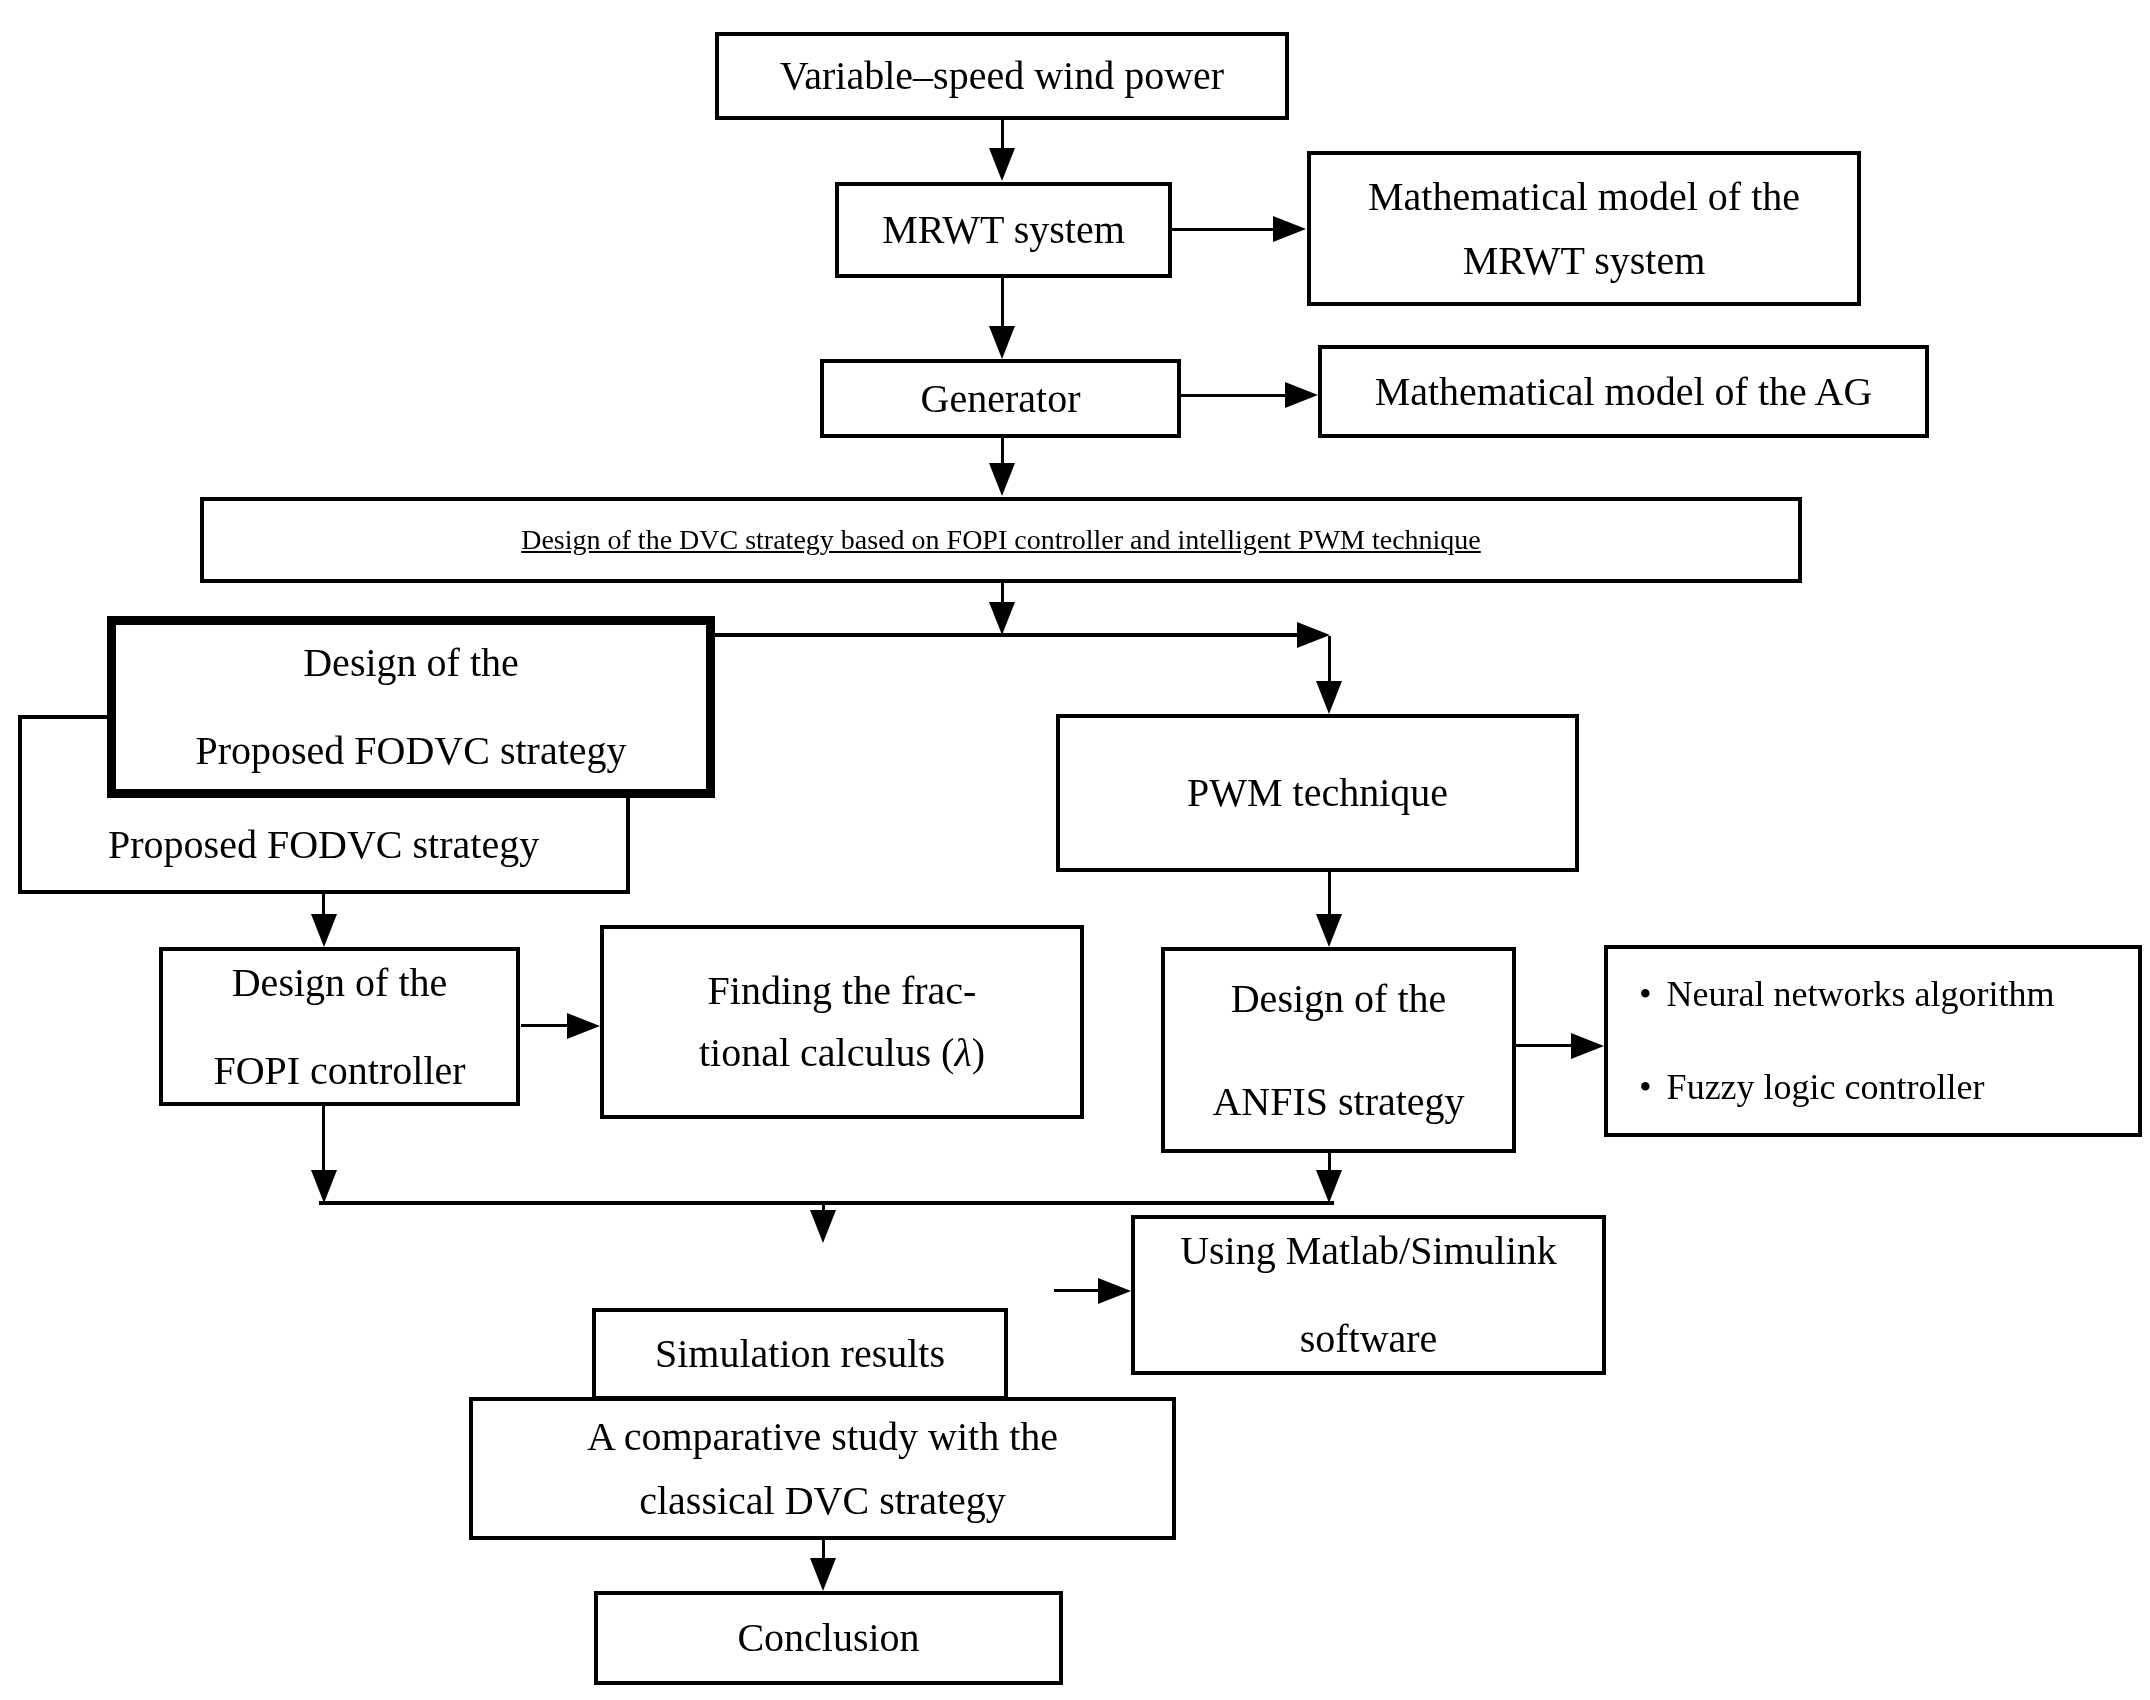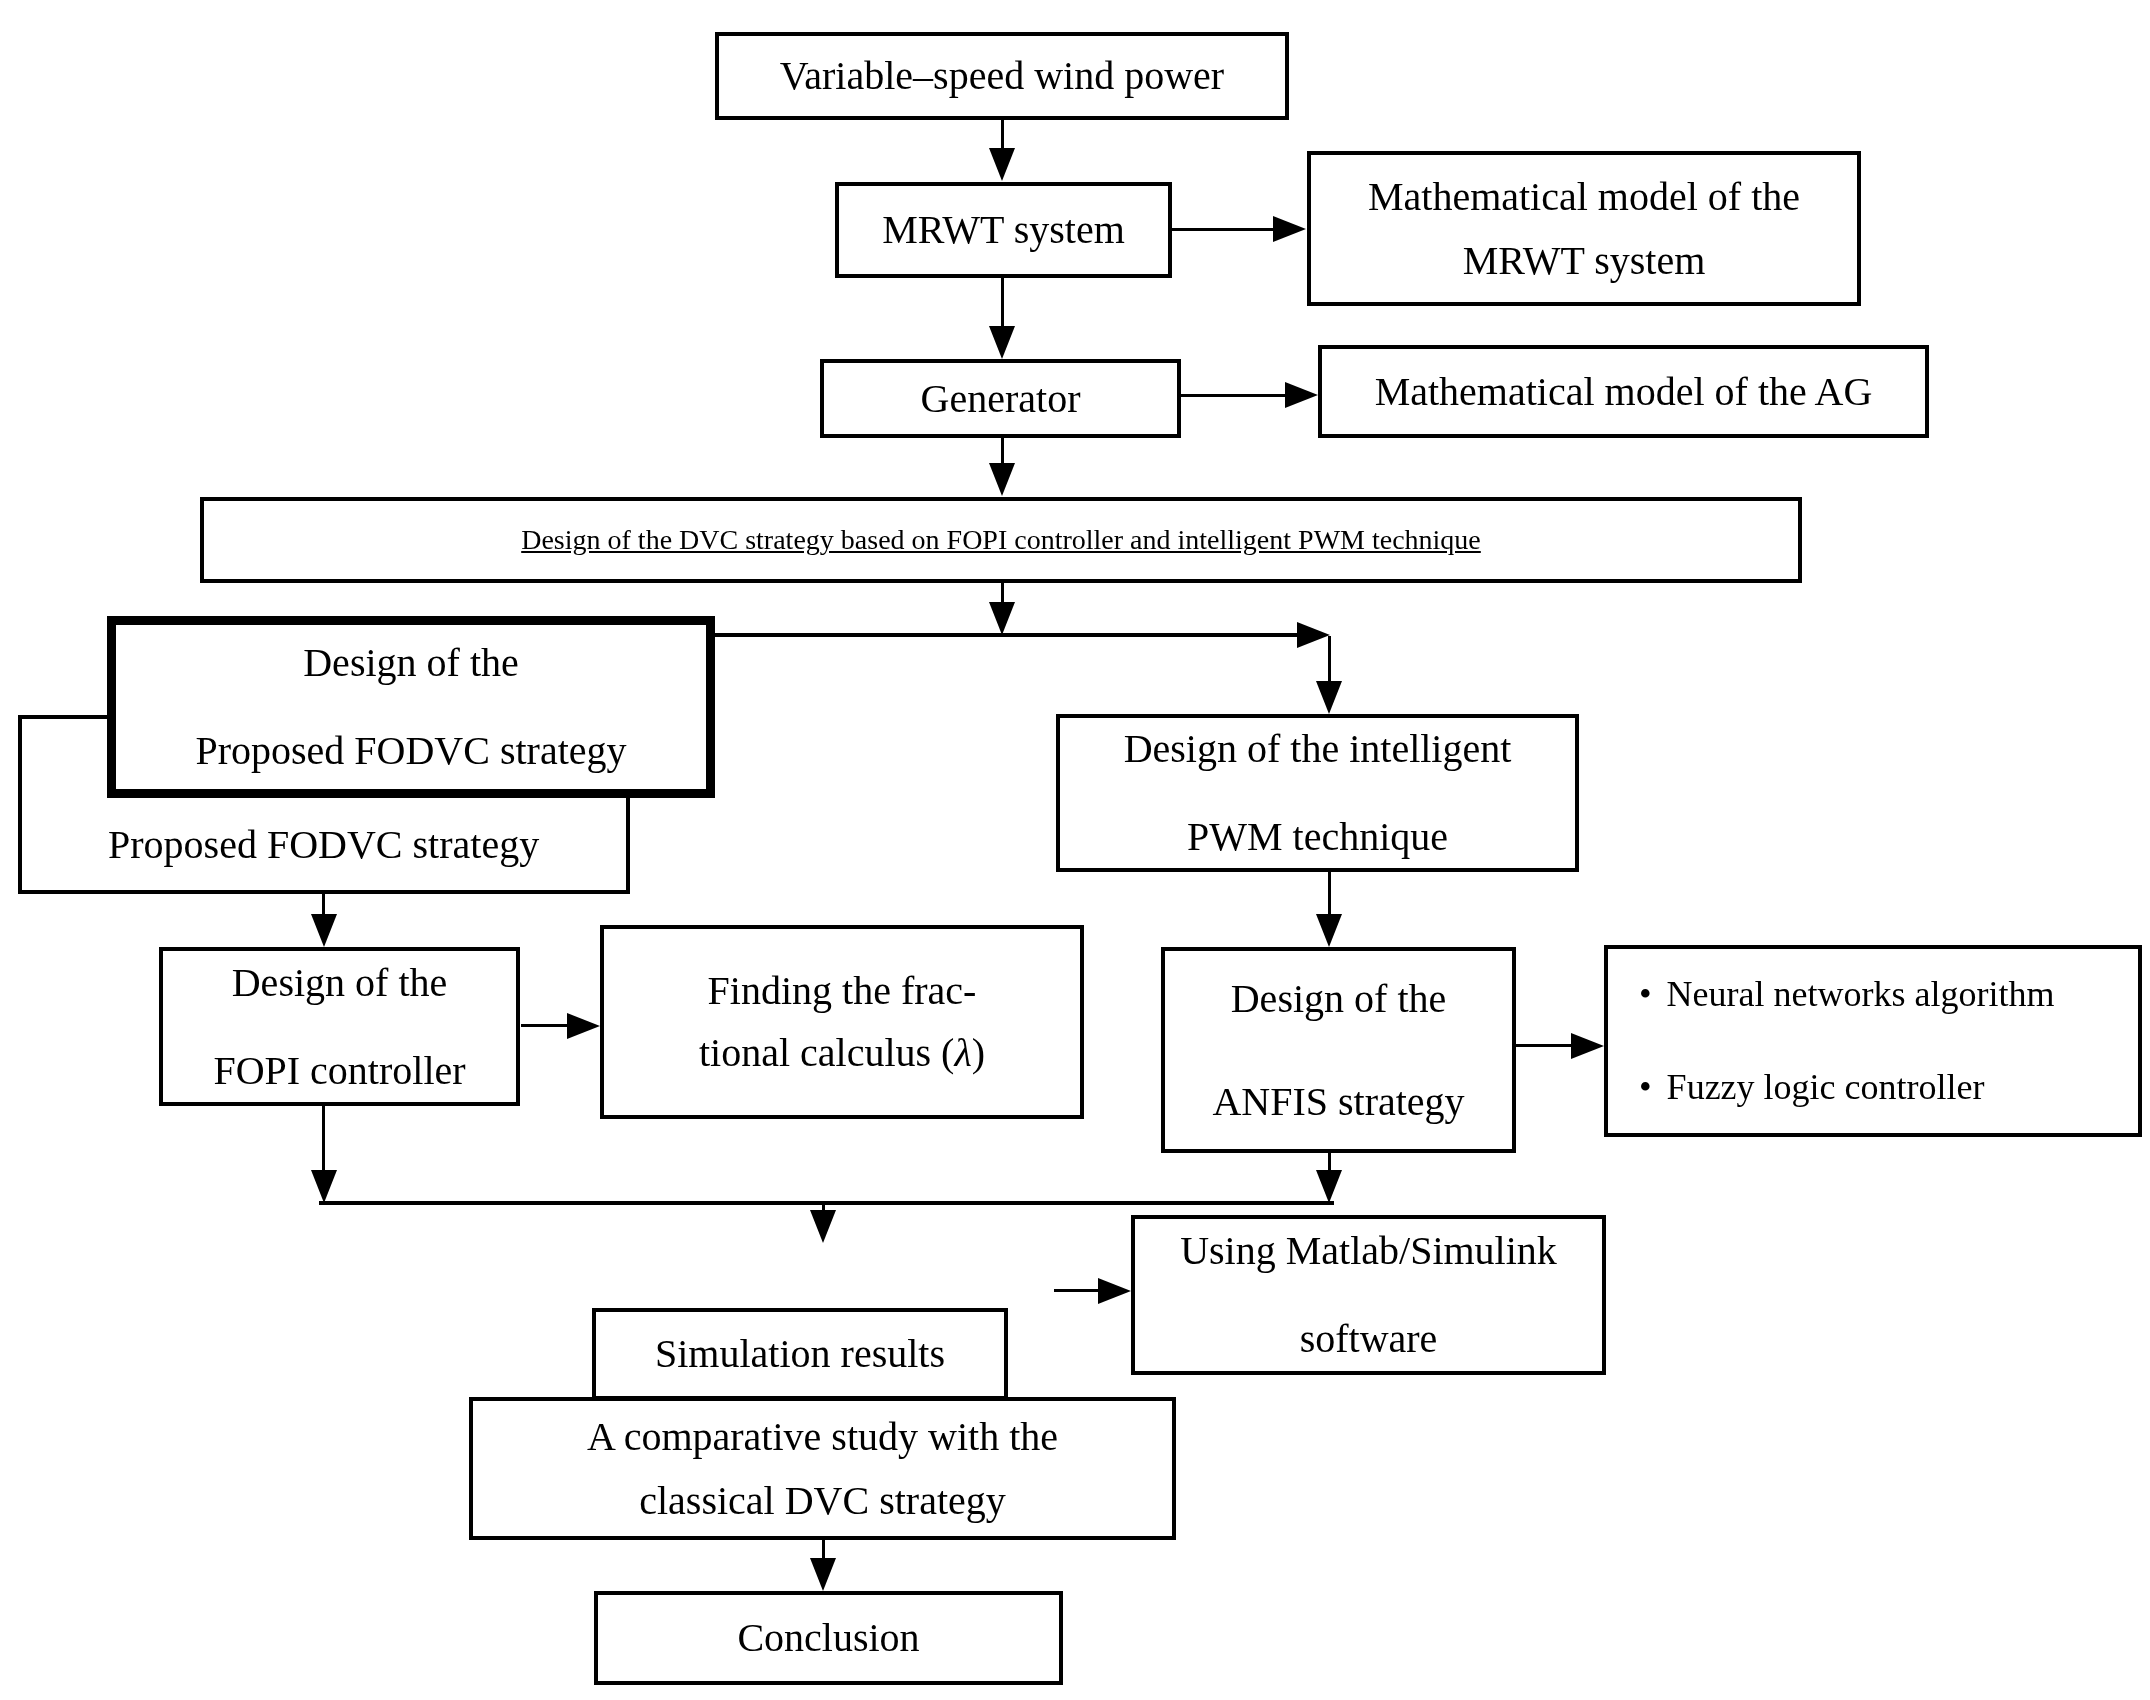--- a/index.html
+++ b/index.html
@@ -112,21 +112,20 @@
   <div class="box" style="left:17.6px; top:715px; width:612px; height:179px; z-index:2;">
     <span class="pushed-down">Proposed FODVC strategy</span>
   </div>
 
   <div class="box bold gap-md" style="left:107px; top:616px; width:608px; height:182px;">
     <span>Design of the</span>
     <span>Proposed FODVC strategy</span>
   </div>
 
   <div class="box gap-md" style="left:1056px; top:714px; width:523px; height:158px;">
-    <span>Design of the intelligent</span>
     <span>PWM technique</span>
   </div>
 
   <div class="box gap-md" style="left:159px; top:947px; width:361px; height:159px;">
     <span>Design of the</span>
     <span>FOPI controller</span>
   </div>
 
   <div class="box gap-lg" style="left:600px; top:925px; width:484px; height:194px;gap:16px;">
     <span>Finding the frac-</span>

